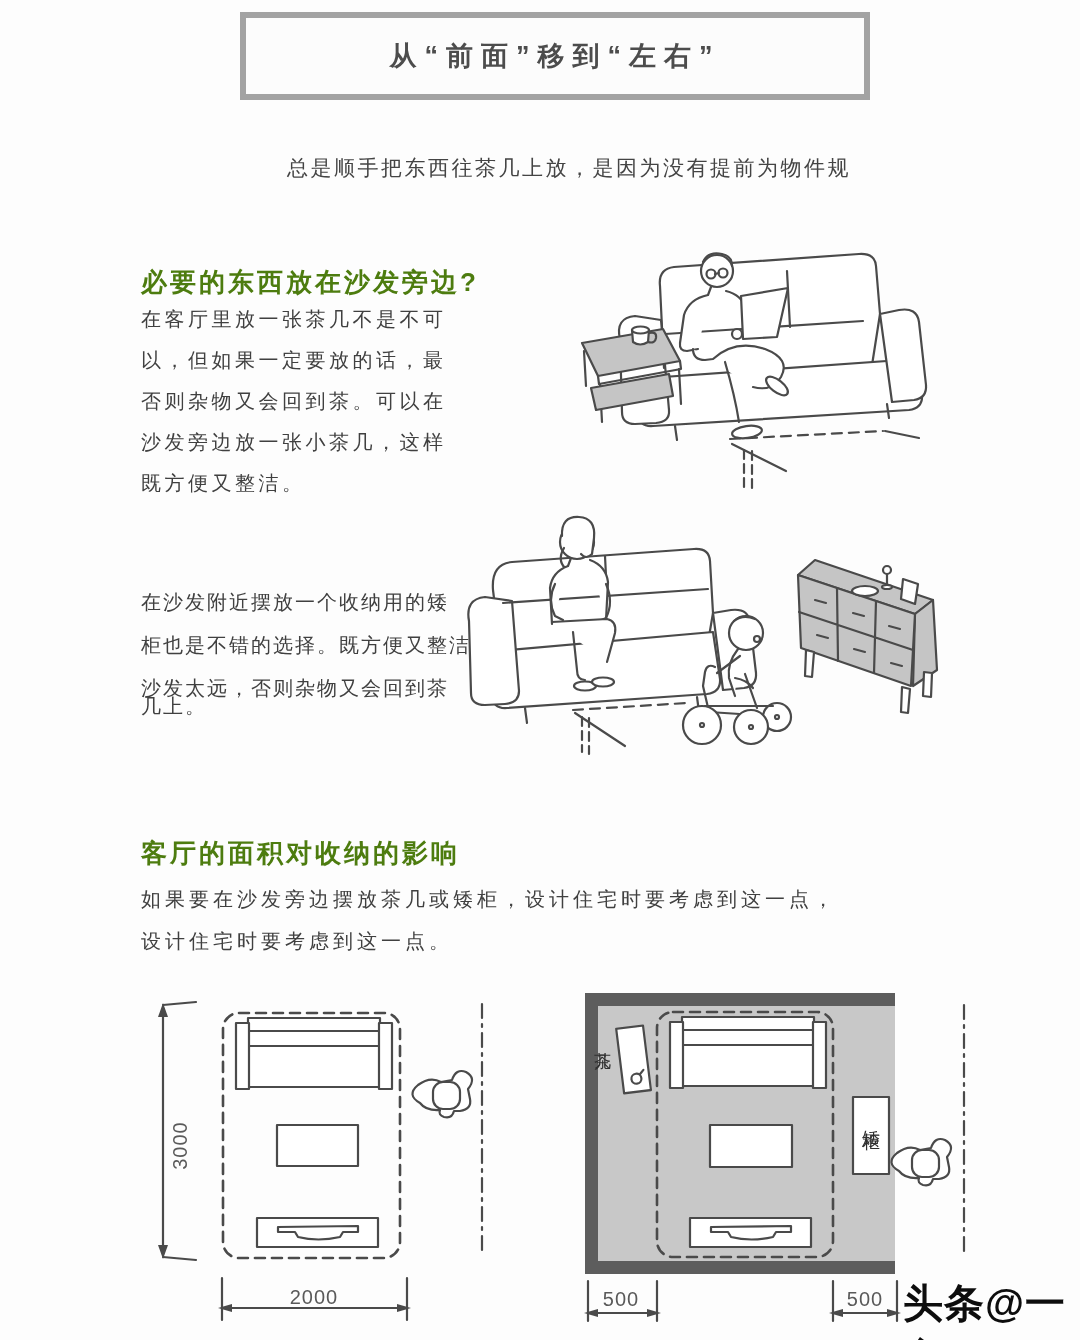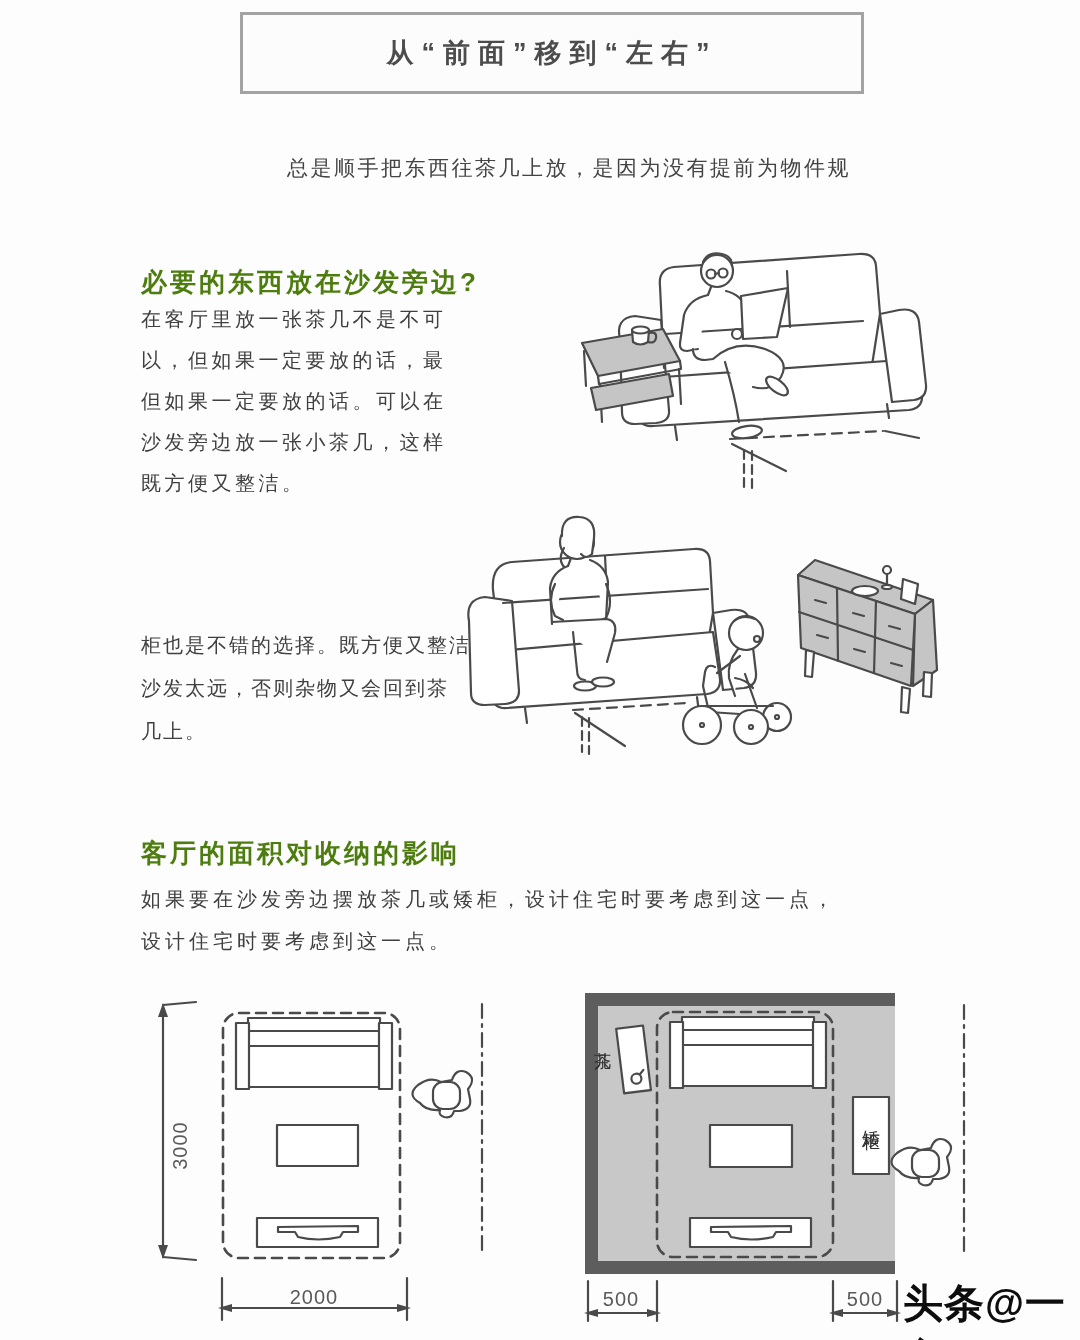--- a/index.html
+++ b/index.html
@@ -1,20 +1,20 @@
 <!DOCTYPE html>
 <html><head>
 <meta charset="utf-8">
 <style>
   html,body{margin:0;padding:0;background:#ffffff;}
   .page{position:relative;width:1080px;height:1340px;background:#fdfdfd;overflow:hidden;
         font-family:"Liberation Sans",sans-serif;color:#3d3d3d;}
   .abs{position:absolute;}
   
-  .title-box{left:240px;top:12px;width:618px;height:76px;border:3px solid #a3a3a3;
+  .title-box{left:240px;top:12px;width:618px;height:76px;border:6px solid #a3a3a3;
              background:#fcfcfc;display:flex;align-items:center;justify-content:center;}
   .title-text{font-size:27px;font-weight:bold;letter-spacing:8px;color:#4c4c4c;}
   
   .intro{left:287px;top:147px;font-size:21px;letter-spacing:2.5px;line-height:42px;color:#444;}
   
   .h2{position:absolute;font-size:26px;font-weight:bold;letter-spacing:3px;color:#4d7c0f;white-space:nowrap;}
   .body-line{position:absolute;font-size:20px;color:#404040;white-space:nowrap;text-align:right;}
   .sec1-line{letter-spacing:3.5px;}
   .sec2-line{letter-spacing:2px;}
   .sec3-line{letter-spacing:4px;}
@@ -42,21 +42,21 @@
     <span class="title-text">从“前面”移到“左右”</span>
   </div>
 
   <div class="abs intro">
     <div>总是顺手把东西往茶几上放，是因为没有提前为物件规</div>
   </div>
 
   <div class="h2" style="left:141px;top:265px;">必要的东西放在沙发旁边?</div>
   <div class="body-line sec1-line" style="left:141px;top:306px;">在客厅里放一张茶几不是不可</div>
   <div class="body-line sec1-line" style="left:141px;top:347px;">以，但如果一定要放的话，最</div>
-  <div class="body-line sec1-line" style="left:141px;top:388px;">但如果一定要放的话。可以在</div>
+  <div class="body-line sec1-line" style="left:141px;top:388px;">否则杂物又会回到茶。可以在</div>
   <div class="body-line sec1-line" style="left:141px;top:429px;">沙发旁边放一张小茶几，这样</div>
   <div class="body-line sec1-line" style="left:141px;top:470px;">既方便又整洁。</div>
 
   <svg style="left:565px;top:238px;" width="410" height="258" viewBox="0 0 410 258">
 
     <g>
       <path class="ln dash" d="M165,201 L318,193"></path>
       <path class="ln" d="M167,206 L221,233"></path>
       <path class="ln" d="M320,193 L354,200"></path>
       <path class="ln" style="stroke-dasharray:9 5;" d="M179,212 L179,250"></path>
@@ -93,23 +93,24 @@
       <path class="ln" d="M35,146 L37,184 M114,131 L116,166"></path>
       <polygon class="gry" points="26,150 104,136 108,158 31,172"></polygon>
       <polygon class="gry" points="17,105 98,91 115,123 33,138"></polygon>
       <path class="ln" d="M33,138 L34,146 L116,131 L115,123"></path>
       <path class="lnw" d="M67,92 L68,104 Q75,109 83,104 L84,92"></path>
       <ellipse class="lnw" cx="75.5" cy="92" rx="8.5" ry="3.5"></ellipse>
       <path class="ln" d="M84,95 q8,-2 7,5 q-1,6 -8,4"></path>
     </g>
   </svg>
 
+  <div class="body-line sec2-line" style="left:141px;top:589px;">在沙发附近摆放一个收纳用的矮</div>
   <div class="body-line sec2-line" style="left:141px;top:632px;">柜也是不错的选择。既方便又整洁</div>
   <div class="body-line sec2-line" style="left:141px;top:675px;">沙发太远，否则杂物又会回到茶</div>
-  <div class="body-line sec2-line" style="left:141px;top:718px;">几上。</div>
+  <div class="body-line sec2-line" style="left:141px;top:693px;">几上。</div>
 
   <svg style="left:455px;top:500px;" width="530" height="278" viewBox="0 0 530 278">
 
     <g>
       <path class="ln dash" d="M118,210 L232,203"></path>
       <path class="ln" d="M120,213 L170,246"></path>
       <path class="ln" style="stroke-dasharray:9 5;" d="M127,217 L127,252"></path>
       <path class="ln" style="stroke-dasharray:9 5;" d="M134,218 L134,254"></path>
     </g>
 

